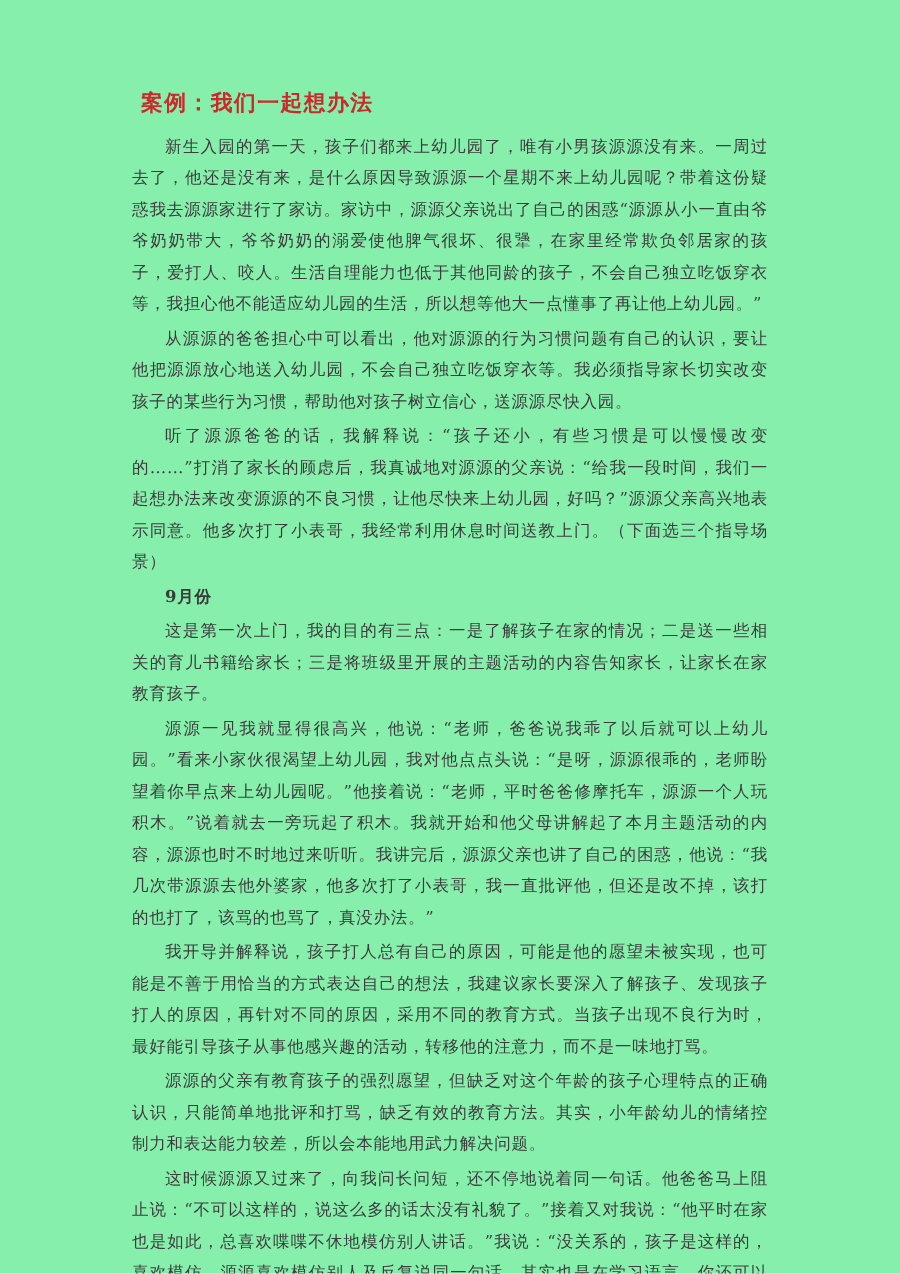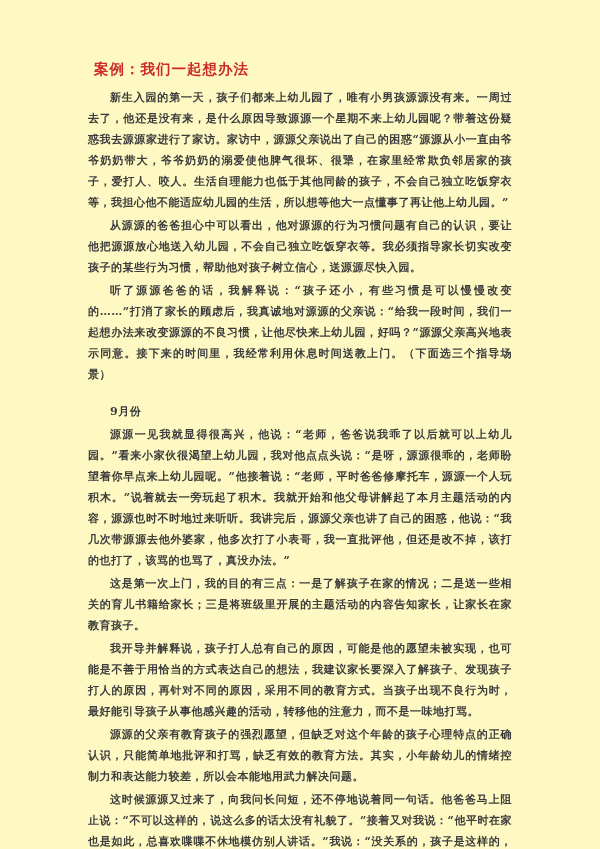--- a/index.html
+++ b/index.html
@@ -10,66 +10,65 @@
   body {
     width: 600px;
     height: 849px;
     overflow: hidden;
     font-family: "DejaVu Serif", "Liberation Serif", serif;
   }
   .page {
     box-sizing: border-box;
     width: 600px;
     height: 849px;
-    background: #fef9c3;
+    background: #86efac;
     padding: 60px 88px 0 88px;
   }
   .doc-title {
     font-size: 14.5px;
     font-weight: bold;
     color: #cc2a2a;
     margin: 0 0 9px 6px;
     line-height: 18px;
     letter-spacing: 1px;
   }
   .para {
     font-size: 11px;
     line-height: 21px;
     color: #3c3c3c;
     text-align: justify;
     text-indent: 2em;
     margin: 0 0 2px 0;
     letter-spacing: 0.5px;
-    font-weight: bold;
   }
   .section-heading {
     font-weight: bold;
     color: #3a3a3a;
-    margin-top: 16px;
+    margin-top: 2px;
     margin-bottom: 2px;
   }
 </style>
 </head>
 <body>
 
 <div class="page">
 
   <h1 class="doc-title">案例：我们一起想办法</h1>
 
   <p class="para">新生入园的第一天，孩子们都来上幼儿园了，唯有小男孩源源没有来。一周过去了，他还是没有来，是什么原因导致源源一个星期不来上幼儿园呢？带着这份疑惑我去源源家进行了家访。家访中，源源父亲说出了自己的困惑“源源从小一直由爷爷奶奶带大，爷爷奶奶的溺爱使他脾气很坏、很犟，在家里经常欺负邻居家的孩子，爱打人、咬人。生活自理能力也低于其他同龄的孩子，不会自己独立吃饭穿衣等，我担心他不能适应幼儿园的生活，所以想等他大一点懂事了再让他上幼儿园。”</p>
 
   <p class="para">从源源的爸爸担心中可以看出，他对源源的行为习惯问题有自己的认识，要让他把源源放心地送入幼儿园，不会自己独立吃饭穿衣等。我必须指导家长切实改变孩子的某些行为习惯，帮助他对孩子树立信心，送源源尽快入园。</p>
 
-  <p class="para">听了源源爸爸的话，我解释说：“孩子还小，有些习惯是可以慢慢改变的……”打消了家长的顾虑后，我真诚地对源源的父亲说：“给我一段时间，我们一起想办法来改变源源的不良习惯，让他尽快来上幼儿园，好吗？”源源父亲高兴地表示同意。接下来的时间里，我经常利用休息时间送教上门。（下面选三个指导场景）</p>
+  <p class="para">听了源源爸爸的话，我解释说：“孩子还小，有些习惯是可以慢慢改变的……”打消了家长的顾虑后，我真诚地对源源的父亲说：“给我一段时间，我们一起想办法来改变源源的不良习惯，让他尽快来上幼儿园，好吗？”源源父亲高兴地表示同意。他多次打了小表哥，我经常利用休息时间送教上门。（下面选三个指导场景）</p>
 
   <p class="para section-heading">9月份</p>
 
+  <p class="para">这是第一次上门，我的目的有三点：一是了解孩子在家的情况；二是送一些相关的育儿书籍给家长；三是将班级里开展的主题活动的内容告知家长，让家长在家教育孩子。</p>
+
   <p class="para">源源一见我就显得很高兴，他说：“老师，爸爸说我乖了以后就可以上幼儿园。”看来小家伙很渴望上幼儿园，我对他点点头说：“是呀，源源很乖的，老师盼望着你早点来上幼儿园呢。”他接着说：“老师，平时爸爸修摩托车，源源一个人玩积木。”说着就去一旁玩起了积木。我就开始和他父母讲解起了本月主题活动的内容，源源也时不时地过来听听。我讲完后，源源父亲也讲了自己的困惑，他说：“我几次带源源去他外婆家，他多次打了小表哥，我一直批评他，但还是改不掉，该打的也打了，该骂的也骂了，真没办法。”</p>
-
-  <p class="para">这是第一次上门，我的目的有三点：一是了解孩子在家的情况；二是送一些相关的育儿书籍给家长；三是将班级里开展的主题活动的内容告知家长，让家长在家教育孩子。</p>
 
   <p class="para">我开导并解释说，孩子打人总有自己的原因，可能是他的愿望未被实现，也可能是不善于用恰当的方式表达自己的想法，我建议家长要深入了解孩子、发现孩子打人的原因，再针对不同的原因，采用不同的教育方式。当孩子出现不良行为时，最好能引导孩子从事他感兴趣的活动，转移他的注意力，而不是一味地打骂。</p>
 
   <p class="para">源源的父亲有教育孩子的强烈愿望，但缺乏对这个年龄的孩子心理特点的正确认识，只能简单地批评和打骂，缺乏有效的教育方法。其实，小年龄幼儿的情绪控制力和表达能力较差，所以会本能地用武力解决问题。</p>
 
   <p class="para">这时候源源又过来了，向我问长问短，还不停地说着同一句话。他爸爸马上阻止说：“不可以这样的，说这么多的话太没有礼貌了。”接着又对我说：“他平时在家也是如此，总喜欢喋喋不休地模仿别人讲话。”我说：“没关系的，孩子是这样的，喜欢模仿。源源喜欢模仿别人及反复说同一句话，其实也是在学习语言，你还可以让孩子将他说的几句话连起来一起讲述，这样有助于孩子口语的发展。”</p>
 
 </div>
 
 </body></html>

